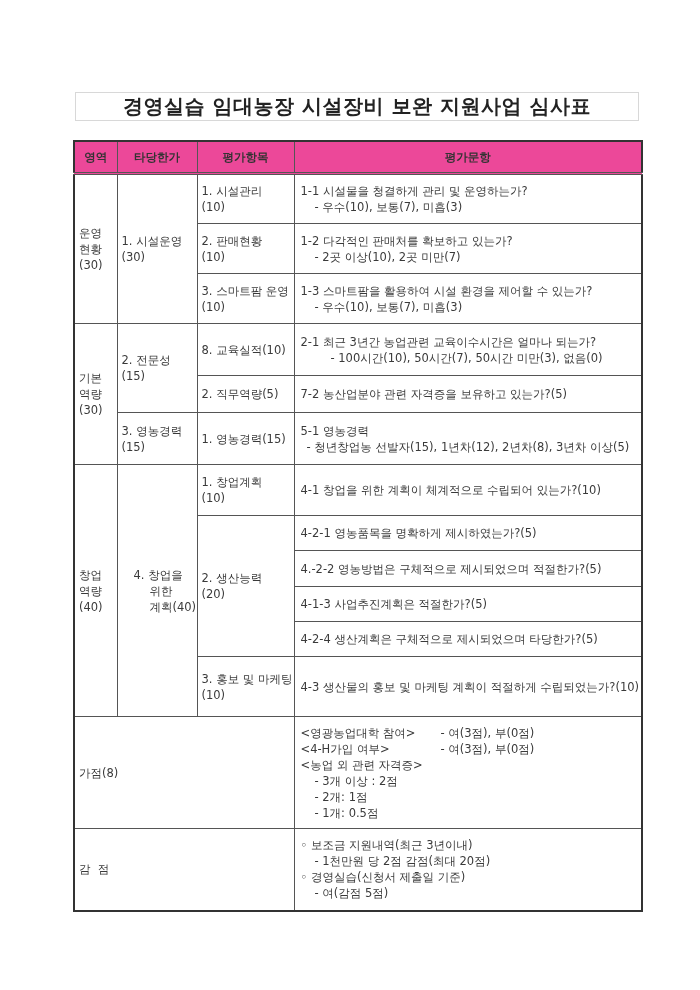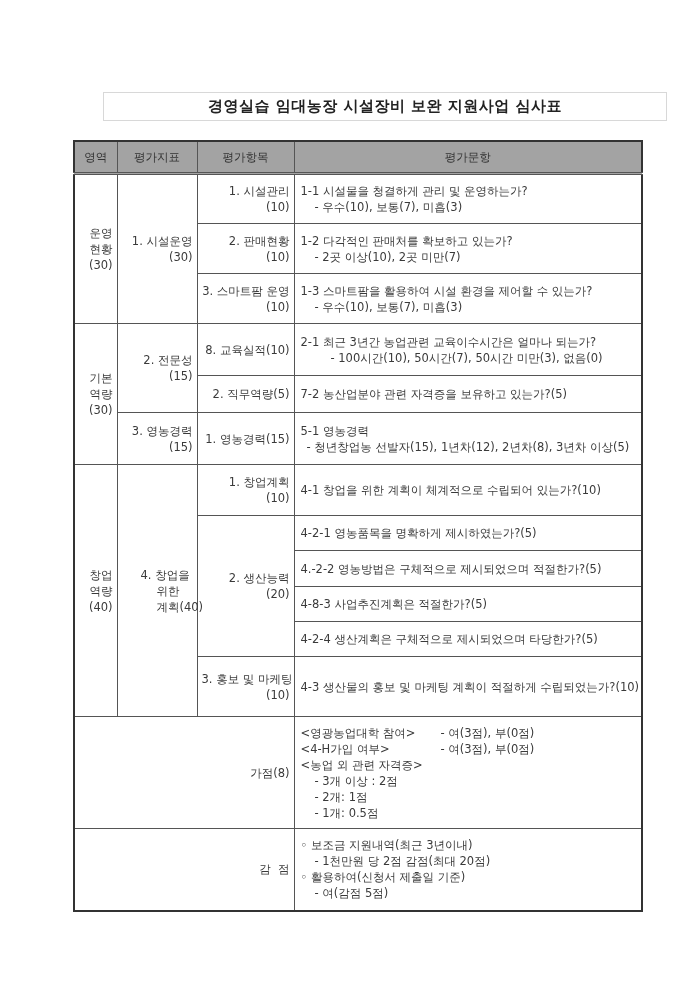--- a/index.html
+++ b/index.html
@@ -1,28 +1,28 @@
 <!DOCTYPE html>
 <html><head>
 <meta charset="utf-8">
 <style>
   html, body { margin: 0; padding: 0; background: #ffffff; }
   body { width: 700px; height: 990px; position: relative; overflow: hidden;
          font-family: "DejaVu Sans", "Liberation Sans", sans-serif; color: #333; }
   .title-box { position: absolute; left: 75px; top: 92px; width: 564px; height: 29px;
                border: 1px solid #d8d8d8; box-sizing: border-box;
                display: flex; align-items: center; justify-content: center;
-               font-size: 15px; font-weight: bold; color: #222; letter-spacing: 0.5px; margin-left: 28px; }
+               font-size: 20px; font-weight: bold; color: #222; letter-spacing: 0.5px; }
   table.sheet { position: absolute; left: 73px; top: 140px; width: 568px;
                 border-collapse: collapse; table-layout: fixed;
                 border: 2px solid #333; font-size: 11.5px; color: #3a3a3a; }
   table.sheet td, table.sheet th { border: 1px solid #555; padding: 0 4px; vertical-align: middle; line-height: 16px; }
-  table.sheet th { background: #a3a3a3; font-weight: normal; height: 30px; text-align: center;
+  table.sheet th { background: #ec4899; font-weight: bold; height: 30px; text-align: center;
                    border-bottom: 3px double #555; color: #333; }
-  .c { text-align: right; margin-left: 43px; }
+  .c { text-align: left; margin-left: 43px; }
   .l { text-align: left; padding-left: 6px !important; }
   .ind1 { padding-left: 14px; display: block; }
   .ind2 { padding-left: 30px; display: block; }
   .ln { display: block; white-space: nowrap; }
   .sp { white-space: pre; }
 </style>
 </head>
 <body>
 
 <div class="title-box">경영실습 임대농장 시설장비 보완 지원사업 심사표</div>
@@ -30,21 +30,21 @@
 <table class="sheet">
   <colgroup>
     <col style="width:43px">
     <col style="width:80px">
     <col style="width:97px">
     <col style="width:348px">
   </colgroup>
   <thead>
     <tr>
       <th>영역</th>
-      <th>평가지표</th>
+      <th>타당한가</th>
       <th>평가항목</th>
       <th>평가문항</th>
     </tr>
   </thead>
   <tbody>
 
     <tr style="height:50px">
       <td rowspan="3" class="c">
         <span class="ln">운영</span>
         <span class="ln">현황</span>
@@ -123,21 +123,21 @@
         <span class="ind1" style="padding-left:6px">- 청년창업농 선발자(15), 1년차(12), 2년차(8), 3년차 이상(5)</span>
       </td>
     </tr>
 
     <tr style="height:51px">
       <td rowspan="6" class="c">
         <span class="ln">창업</span>
         <span class="ln">역량</span>
         <span class="ln">(40)</span>
       </td>
-      <td rowspan="6" style="padding-left:23px">
+      <td rowspan="6" style="padding-left:16px">
         <span class="ln">4. 창업을</span>
         <span class="ln" style="padding-left:16px">위한</span>
         <span class="ln" style="padding-left:16px">계획(40)</span>
       </td>
       <td class="c">
         <span class="ln">1. 창업계획</span>
         <span class="ln">(10)</span>
       </td>
       <td class="l">
         <span class="ln">4-1 창업을 위한 계획이 체계적으로 수립되어 있는가?(10)</span>
@@ -152,21 +152,21 @@
         <span class="ln">4-2-1 영농품목을 명확하게 제시하였는가?(5)</span>
       </td>
     </tr>
     <tr style="height:36px">
       <td class="l">
         <span class="ln">4.-2-2 영농방법은 구체적으로 제시되었으며 적절한가?(5)</span>
       </td>
     </tr>
     <tr style="height:35px">
       <td class="l">
-        <span class="ln">4-8-3 사업추진계획은 적절한가?(5)</span>
+        <span class="ln">4-1-3 사업추진계획은 적절한가?(5)</span>
       </td>
     </tr>
     <tr style="height:35px">
       <td class="l">
         <span class="ln">4-2-4 생산계획은 구체적으로 제시되었으며 타당한가?(5)</span>
       </td>
     </tr>
     <tr style="height:60px">
       <td class="c">
         <span class="ln">3. 홍보 및 마케팅</span>
@@ -187,18 +187,18 @@
         <span class="ind1">- 2개: 1점</span>
         <span class="ind1">- 1개: 0.5점</span>
       </td>
     </tr>
 
     <tr style="height:82px">
       <td colspan="3" class="c sp">감  점</td>
       <td class="l">
         <span class="ln">◦ 보조금 지원내역(최근 3년이내)</span>
         <span class="ind1">- 1천만원 당 2점 감점(최대 20점)</span>
-        <span class="ln">◦ 활용하여(신청서 제출일 기준)</span>
+        <span class="ln">◦ 경영실습(신청서 제출일 기준)</span>
         <span class="ind1">- 여(감점 5점)</span>
       </td>
     </tr>
   </tbody>
 </table>
 
 </body></html>

